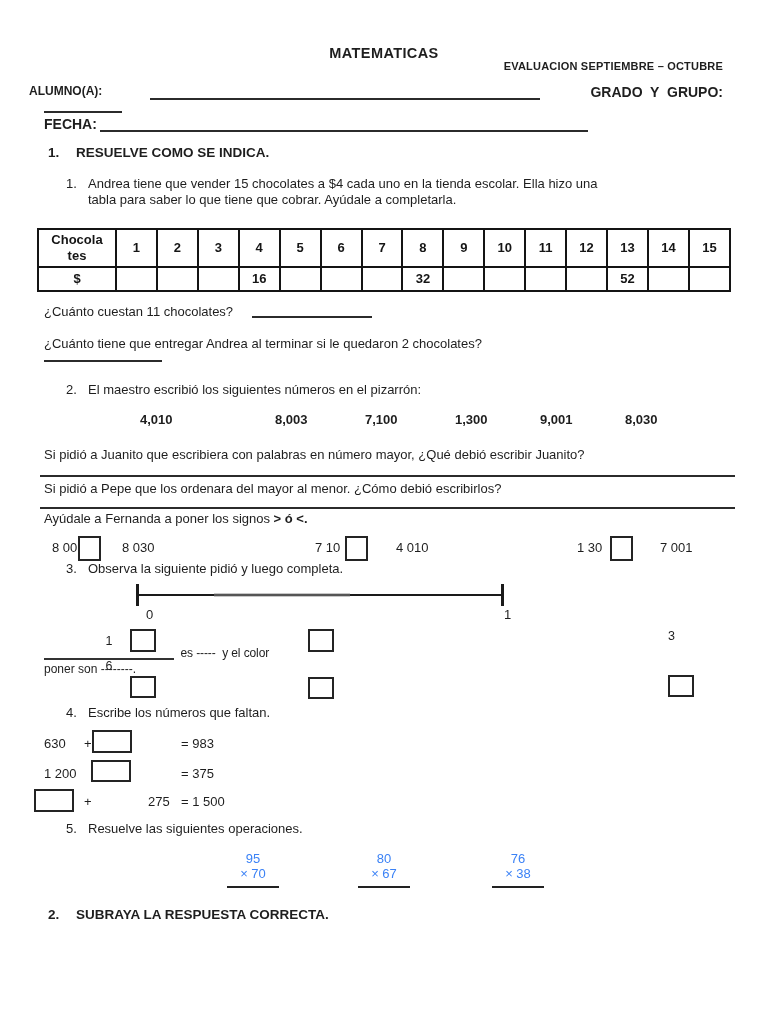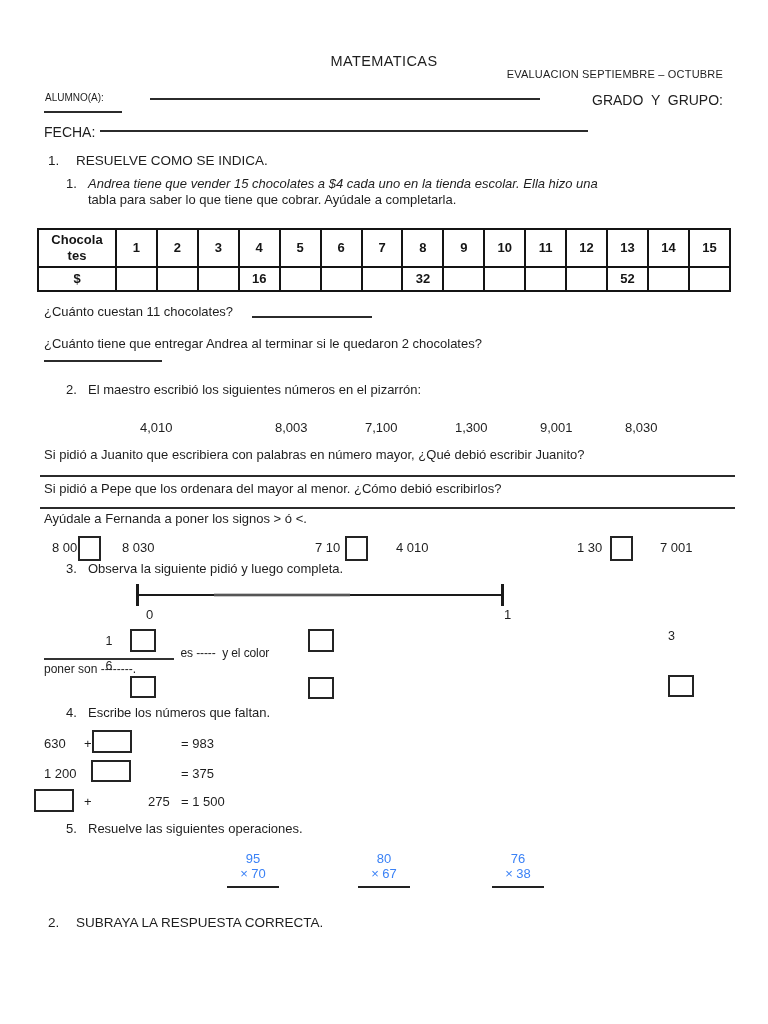--- a/index.html
+++ b/index.html
@@ -3,21 +3,21 @@
 <meta charset="utf-8">
 <title>Worksheet</title>
 <style>
   *{margin:0;padding:0;box-sizing:border-box;}
   html,body{background:#fff;}
   body{font-family:"Liberation Sans",sans-serif;}
   .page{position:relative;width:768px;height:1024px;background:#ffffff;color:#1e1e1e;overflow:hidden;}
   .abs{position:absolute;white-space:pre;}
   .t{font-size:13px;line-height:1.25;color:#1e1e1e;}
   .sm{font-size:12px;}
-  .b{font-weight:400;margin-top:8px;}
+  .b{font-weight:700;}
   .ctr{left:0;right:0;text-align:center;}
   .blank{position:absolute;border-bottom:2px solid #2b2b2b;height:14px;}
   .sq{position:absolute;border:2px solid #242424;background:#fff;}
   .choc{position:absolute;border-collapse:collapse;table-layout:fixed;background:#fff;}
   .choc td{border:2px solid #141414;text-align:center;vertical-align:middle;font-weight:700;font-size:13px;color:#151515;padding:0;line-height:16px;}
   .nline{position:absolute;background:#1a1a1a;}
   .nline-soft{position:absolute;background:#8f8f8f;opacity:.5;}
   .colorline{position:absolute;display:flex;align-items:flex-start;white-space:pre;font-size:12px;color:#1e1e1e;letter-spacing:-0.1px;}
   .frac{position:relative;width:130px;height:38px;margin-top:-12px;flex:0 0 auto;}
   .frac .num{position:absolute;top:0;left:0;width:100%;text-align:center;font-size:12.5px;}
@@ -28,33 +28,33 @@
   .op .ansline{margin-top:5px;height:2px;background:#222;}
 </style>
 </head>
 <body>
 
 <div class="page">
 
   <div class="abs t b ctr" style="top:44px;font-size:14.5px;letter-spacing:.4px;">MATEMATICAS</div>
   <div class="abs t b" style="top:60px;right:45px;font-size:11px;letter-spacing:.2px;">EVALUACION SEPTIEMBRE – OCTUBRE</div>
 
-  <div class="abs t b" style="left:45px;top:84px;font-size:10px;">ALUMNO(A):</div>
+  <div class="abs t b" style="left:29px;top:84px;font-size:12px;">ALUMNO(A):</div>
   <div class="blank" style="left:150px;top:86px;width:390px;"></div>
   <div class="abs t b" style="top:84px;right:45px;font-size:14px;">GRADO  Y  GRUPO:</div>
   <div class="blank" style="left:44px;top:99px;width:78px;"></div>
 
   <div class="abs t b" style="left:44px;top:116px;font-size:14px;">FECHA:</div>
   <div class="blank" style="left:100px;top:118px;width:488px;"></div>
 
   <div class="abs t b" style="left:48px;top:145px;font-size:13.5px;">1.</div>
   <div class="abs t b" style="left:76px;top:145px;font-size:13.5px;">RESUELVE COMO SE INDICA.</div>
 
   <div class="abs t" style="left:66px;top:176px;">1.</div>
-  <div class="abs t" style="left:88px;top:176px;font-style:italic;">Andrea tiene que vender 15 chocolates a $4 cada uno en la tienda escolar. Ella hizo una</div>
+  <div class="abs t" style="left:88px;top:176px;">Andrea tiene que vender 15 chocolates a $4 cada uno en la tienda escolar. Ella hizo una</div>
   <div class="abs t" style="left:88px;top:192px;">tabla para saber lo que tiene que cobrar. Ayúdale a completarla.</div>
 
   <table class="choc" style="left:37px;top:228px;width:694px;">
     <tbody>
         <tr id="trow-counts">
       <td style="width:78px;height:38px;"><span>Chocola</span><br><span>tes</span></td>
     <td>1</td>
           <td>2</td>
           <td>3</td>
           <td>4</td>

